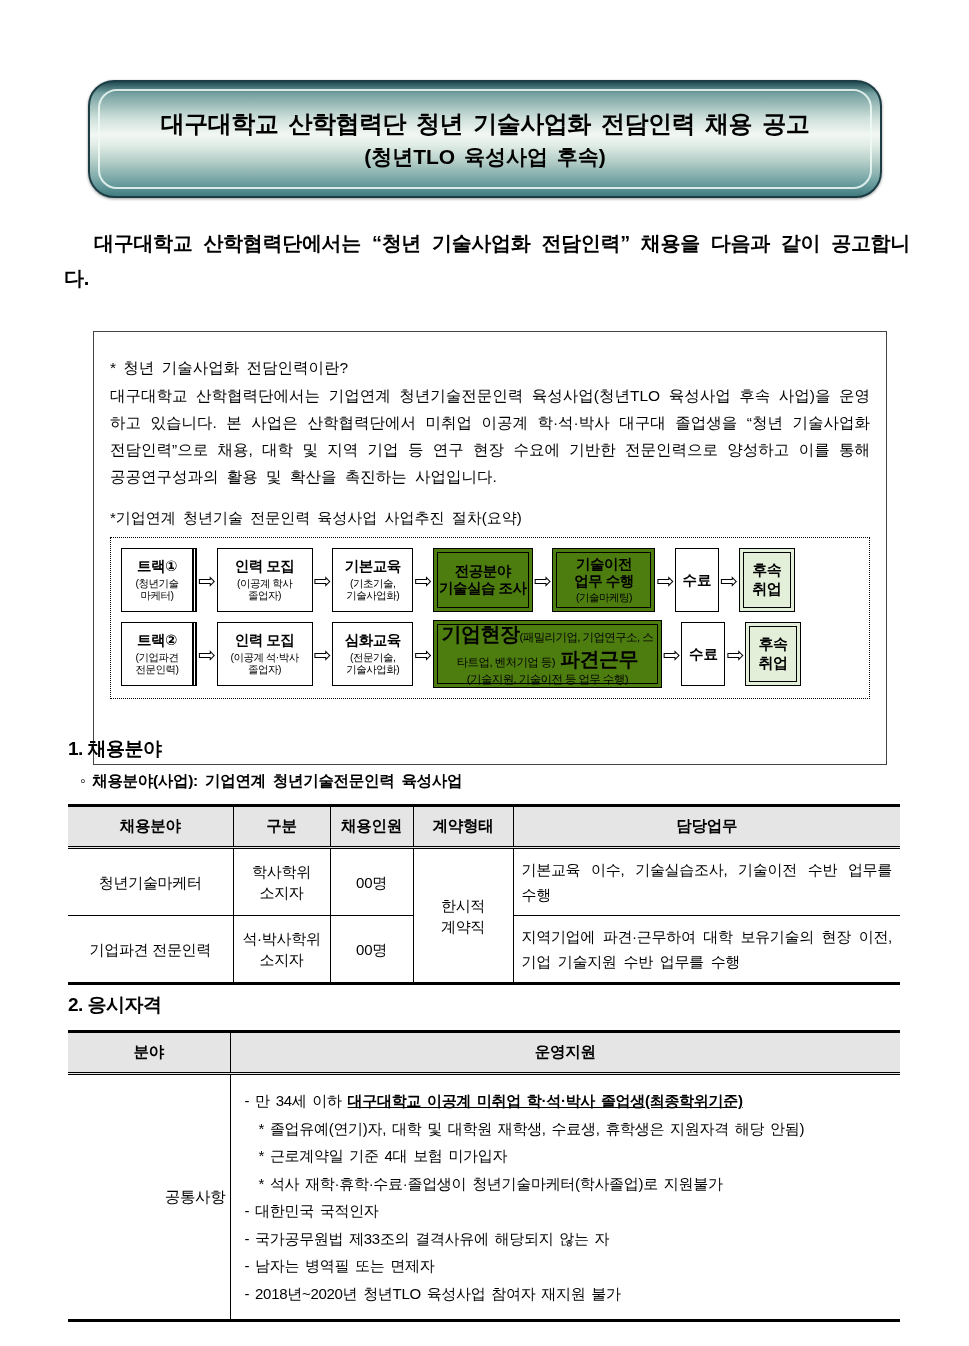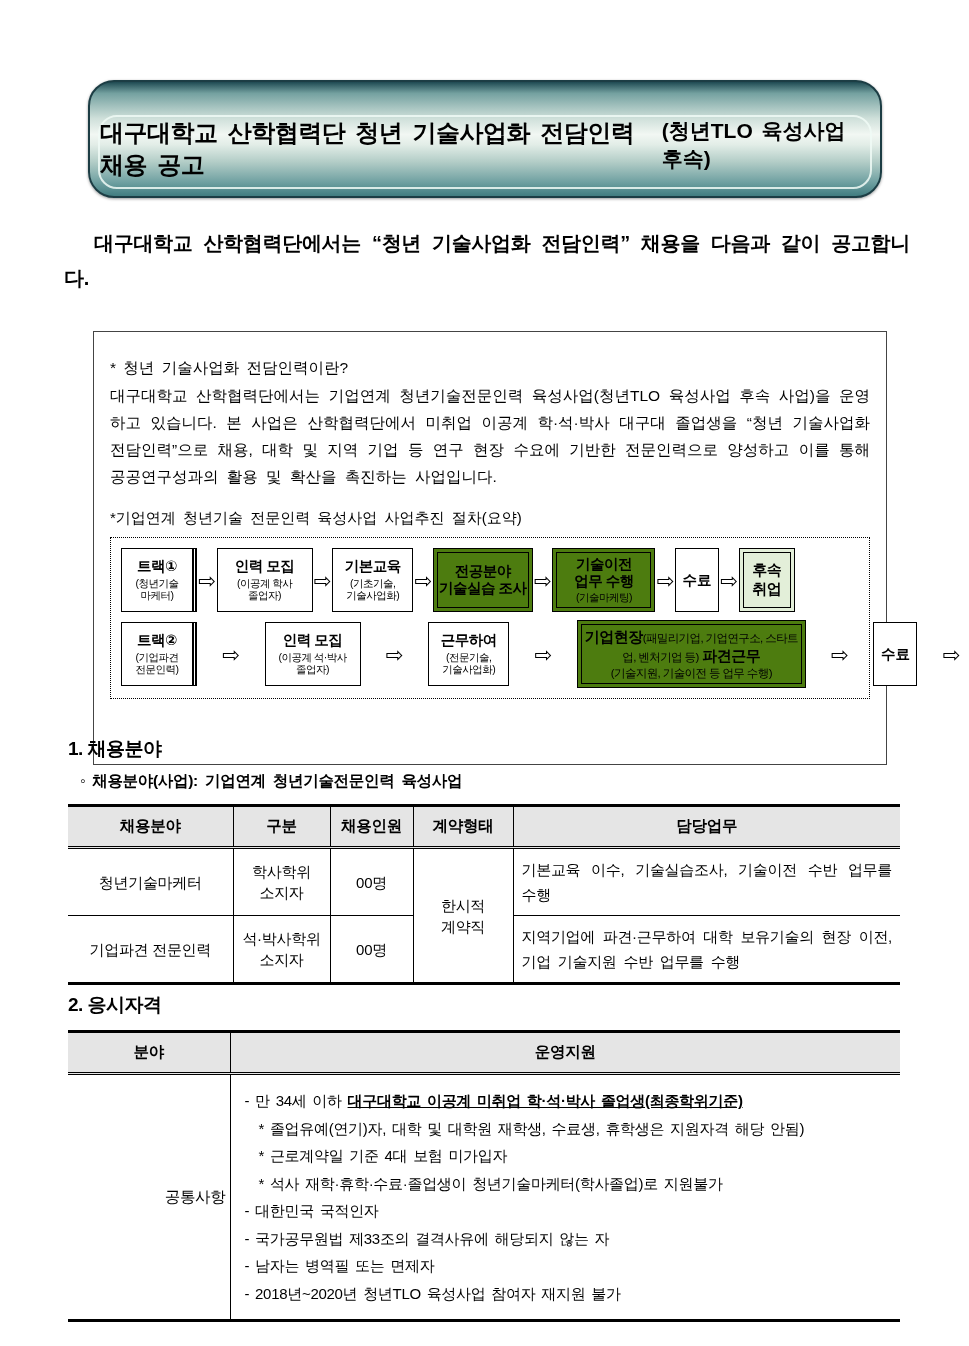--- a/index.html
+++ b/index.html
@@ -25,23 +25,22 @@
     border: 2px solid #1c3d44;
     background: linear-gradient(180deg,
       #1f4a52 0%, #74a1a0 10%, #cfe0da 32%, #f2f7f3 46%,
       #e2ede7 55%, #b3cdc7 70%, #6fa0a1 88%, #417d80 100%);
     box-shadow: 0 1px 3px rgba(0,0,0,.4);
   }
   .banner-inner {
     position: absolute; left: 8px; top: 7px; right: 8px; bottom: 7px;
     border: 2px solid rgba(240,250,246,.85);
     border-radius: 19px;
-    display: flex; flex-direction: row; align-items: flex-start; justify-content: center;
+    display: flex; flex-direction: column; align-items: center; justify-content: center;
     gap: 3px;
-    margin-top: 26px;
   }
   .bt1 { font-size: 24px; font-weight: bold; letter-spacing: -0.5px; word-spacing: 4px; }
   .bt2 { font-size: 21px; font-weight: bold; word-spacing: 3px; }
 
   
   .intro {
     position: absolute; left: 64px; top: 226px; width: 846px;
     font-size: 20px; font-weight: bold; line-height: 35px;
     text-align: justify; text-indent: 30px; word-spacing: 5px;
     letter-spacing: -0.3px;
@@ -58,21 +57,21 @@
   .what-body  { font-size: 15.5px; line-height: 27px; text-align: justify; word-spacing: 4px; margin-top: 2px; }
   .flow-title { font-size: 15px; line-height: 24px; margin-top: 16px; word-spacing: 3px; }
 
   
   .flow {
     margin-top: 7px;
     border: 1px dotted #000;
     padding: 10px 6px 10px 10px;
   }
   .frow { display: flex; align-items: center; }
-  .frow + .frow { margin-top: 8px; gap: 24px; }
+  .frow + .frow { margin-top: 8px; }
   .fb {
     border: 1.6px solid #000; background: #fff;
     height: 64px;
     display: flex; flex-direction: column; align-items: center; justify-content: center;
     text-align: center; flex: 0 0 auto;
   }
   .ft { font-weight: bold; font-size: 14.5px; line-height: 1.15; letter-spacing: -0.5px; }
   .fs { font-size: 10.5px; line-height: 1.2; margin-top: 2px; letter-spacing: -0.5px; }
   .arr { font-size: 21px; line-height: 1; flex: 0 0 auto; margin: 0 1px; }
   .track { border-right: 5px double #000; }
@@ -81,21 +80,21 @@
            font-weight: bold; font-size: 15px; line-height: 1.25; letter-spacing: -0.5px; }
   .w-track    { width: 76px; }
   .w-recruit  { width: 96px; }
   .w-edu      { width: 81px; }
   .w-survey   { width: 100px; }
   .w-transfer { width: 103px; }
   .w-done     { width: 44px; font-size: 14.5px; font-weight: bold; }
   .w-job      { width: 56px; }
   .w-dispatch { width: 229px; height: 68px; padding: 2px 4px; }
   .dispatch-line { font-size: 11.5px; line-height: 1.25; letter-spacing: -0.6px; }
-  .dispatch-line b { font-size: 15px; letter-spacing: -0.5px; }
+  .dispatch-line b { font-size: 20px; letter-spacing: -0.5px; }
 
   
   .sec-h { position: absolute; left: 68px; font-size: 19px; font-weight: bold; letter-spacing: -0.5px; }
   .bullet { position: absolute; left: 80px; font-size: 15.5px; font-weight: bold; word-spacing: 3px; letter-spacing: -0.3px; }
 
   
   table { border-collapse: collapse; position: absolute; left: 68px; table-layout: fixed; }
   .t1 { top: 804px; width: 832px; }
   .t2 { top: 1030px; width: 832px; }
   th {
@@ -181,21 +180,21 @@
 전문인력)</div>
         </div>
         <span class="arr">⇨</span>
         <div class="fb w-recruit">
           <div class="ft">인력 모집</div>
           <div class="fs pre">(이공계 석·박사
 졸업자)</div>
         </div>
         <span class="arr">⇨</span>
         <div class="fb w-edu">
-          <div class="ft">근무하여</div>
+          <div class="ft">심화교육</div>
           <div class="fs pre">(전문기술,
 기술사업화)</div>
         </div>
         <span class="arr">⇨</span>
         <div class="fb tan w-dispatch">
           <div class="dispatch-line"><b>기업현장</b><span>(패밀리기업, 기업연구소, 스타트업, 벤처기업 등)</span><b> 파견근무</b></div>
           <div class="dispatch-line">(기술지원, 기술이전 등 업무 수행)</div>
         </div>
         <span class="arr">⇨</span>
         <div class="fb w-done">수료</div>

